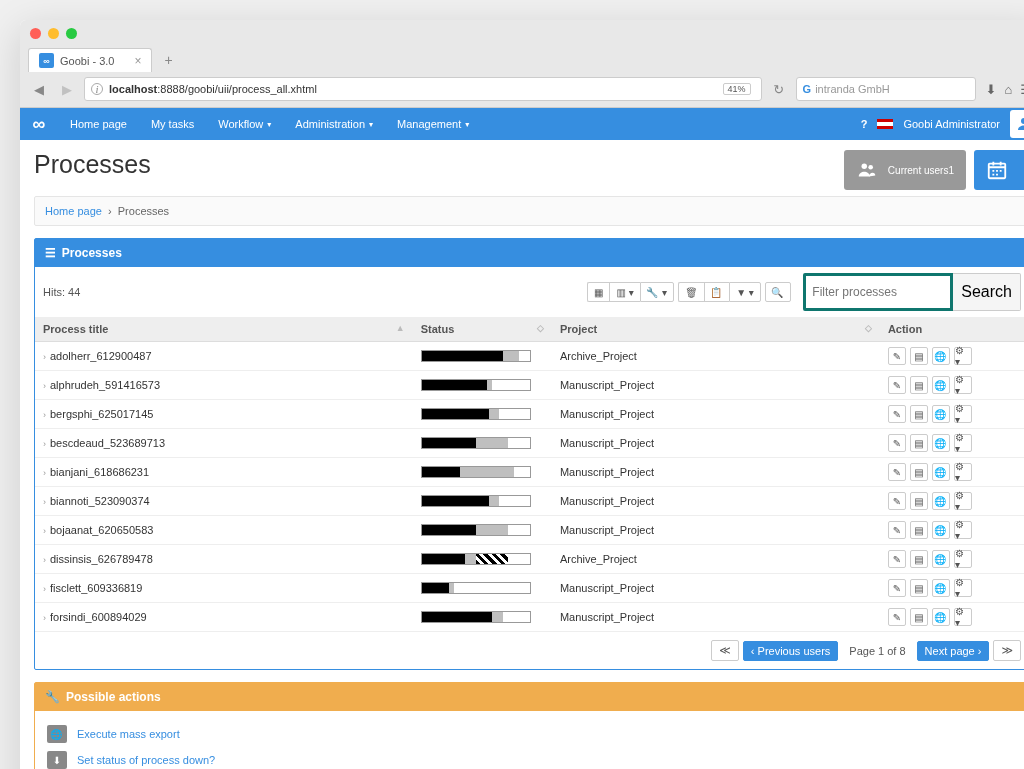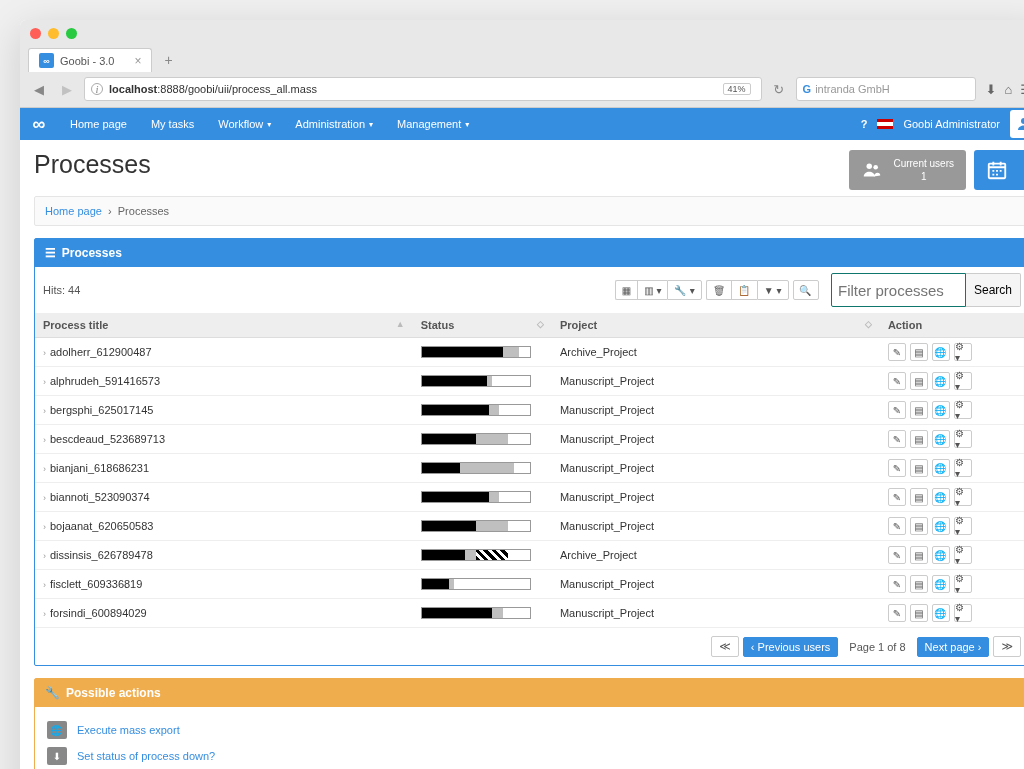--- a/index.html
+++ b/index.html
@@ -35,21 +35,21 @@
 .topbar-right .q { font-weight: bold; }
 .flag { width: 16px; height: 10px; background: linear-gradient(to bottom, #c00 33%, #fff 33% 66%, #c00 66%); position: relative; }
 
 .content { padding: 10px 14px 18px; }
 .header-row { display: flex; align-items: flex-start; margin-bottom: 6px; }
 .page-title { font-size: 25px; font-weight: 400; color: #333; }
 .widgets { margin-left: auto; display: flex; gap: 8px; }
 .widget { background: #999; color: #fff; border-radius: 3px; display: flex; align-items: center; padding: 6px 12px; font-size: 10px; min-height: 40px; }
 .widget.blue { background: #368ee0; }
 .widget-icon { font-size: 20px; margin-right: 10px; }
-.widget-text { display: flex; flex-direction: column; line-height: 1.3; }
+.widget-text { display: flex; flex-direction: row; line-height: 1.3; }
 
 .breadcrumb { font-size: 11px; color: #666; padding: 8px 10px; border: 1px solid #e5e5e5; background: #fafafa; border-radius: 2px; }
 .breadcrumb a { color: #368ee0; text-decoration: none; }
 
 .panel { border: 1px solid #ddd; margin-top: 12px; border-radius: 2px; }
 .panel.blue-border { border: 1px solid #368ee0; }
 .panel.orange-border { border: 1px solid #f0ad4e; }
 .panel-head { padding: 7px 10px; font-size: 12px; font-weight: 600; color: #fff; display: flex; align-items: center; }
 .panel-head.blue { background: #368ee0; }
 .panel-head.orange { background: #f0ad4e; }
@@ -57,22 +57,22 @@
 .panel-body { padding: 0; }
 
 .toolbar-row { display: flex; align-items: center; padding: 6px 8px; font-size: 11px; color: #555; }
 .toolbar-row .tools { margin-left: auto; display: flex; gap: 4px; align-items: center; }
 .btn-sm { border: 1px solid #ccc; background: #fff; padding: 3px 6px; font-size: 10px; border-radius: 2px; color: #555; cursor: pointer; display: inline-flex; align-items: center; gap: 3px; min-height: 20px; }
 .btn-group { display: flex; }
 .btn-group .btn-sm { border-radius: 0; border-right: none; }
 .btn-group .btn-sm:first-child { border-radius: 2px 0 0 2px; }
 .btn-group .btn-sm:last-child { border-radius: 0 2px 2px 0; border-right: 1px solid #ccc; }
 .filter-box { display: flex; margin-left: 8px; }
-.filter-box input { border: 1px solid #0f766e; padding: 3px 6px; font-size: 15px; width: 135px; border-radius: 2px 0 0 2px; }
-.filter-box button { border: 1px solid #ccc; border-left: none; padding: 9px 8px; font-size: 12px; background: #f5f5f5; border-radius: 0 2px 2px 0; cursor: pointer; }
+.filter-box input { border: 3px solid #0f766e; padding: 3px 6px; font-size: 12px; width: 150px; border-radius: 2px 0 0 2px; }
+.filter-box button { border: 1px solid #ccc; border-left: none; padding: 9px 8px; font-size: 16px; background: #f5f5f5; border-radius: 0 2px 2px 0; cursor: pointer; }
 
 table { width: 100%; border-collapse: collapse; font-size: 11px; }
 thead th { text-align: left; background: #eee; padding: 6px 8px; font-weight: 600; color: #555; border-bottom: 1px solid #ddd; position: relative; }
 thead th .sort { float: right; color: #bbb; font-size: 9px; }
 tbody td { padding: 5px 8px; border-bottom: 1px solid #eee; color: #333; }
 .row-caret { color: #999; margin-right: 4px; font-size: 9px; }
 .status-bar { display: flex; width: 110px; height: 12px; border: 1px solid #999; }
 .sb-black { background: #000; }
 .sb-grey { background: #bfbfbf; }
 .sb-white { background: #fff; }
@@ -109,21 +109,21 @@
         <span class="close">×</span>
       </div>
       <div class="tab-add">+</div>
     </div>
     <div class="addr-row">
       <div class="nav-btn">◀</div>
       <div class="nav-btn" style="opacity:.4">▶</div>
       <div class="url-bar">
         <span class="info-icon">i</span>
         <b>localhost</b>
-        <span>:8888/goobi/uii/process_all.mass</span>
+        <span>:8888/goobi/uii/process_all.xhtml</span>
         <span style="margin-left:auto"></span>
         <span class="zoom-badge">41%</span>
       </div>
       <div class="nav-btn">↻</div>
       <div class="search-bar">
         <span class="g">G</span>
         <span>intranda GmbH</span>
       </div>
       <div class="right-icons">
         <span>⬇</span>

